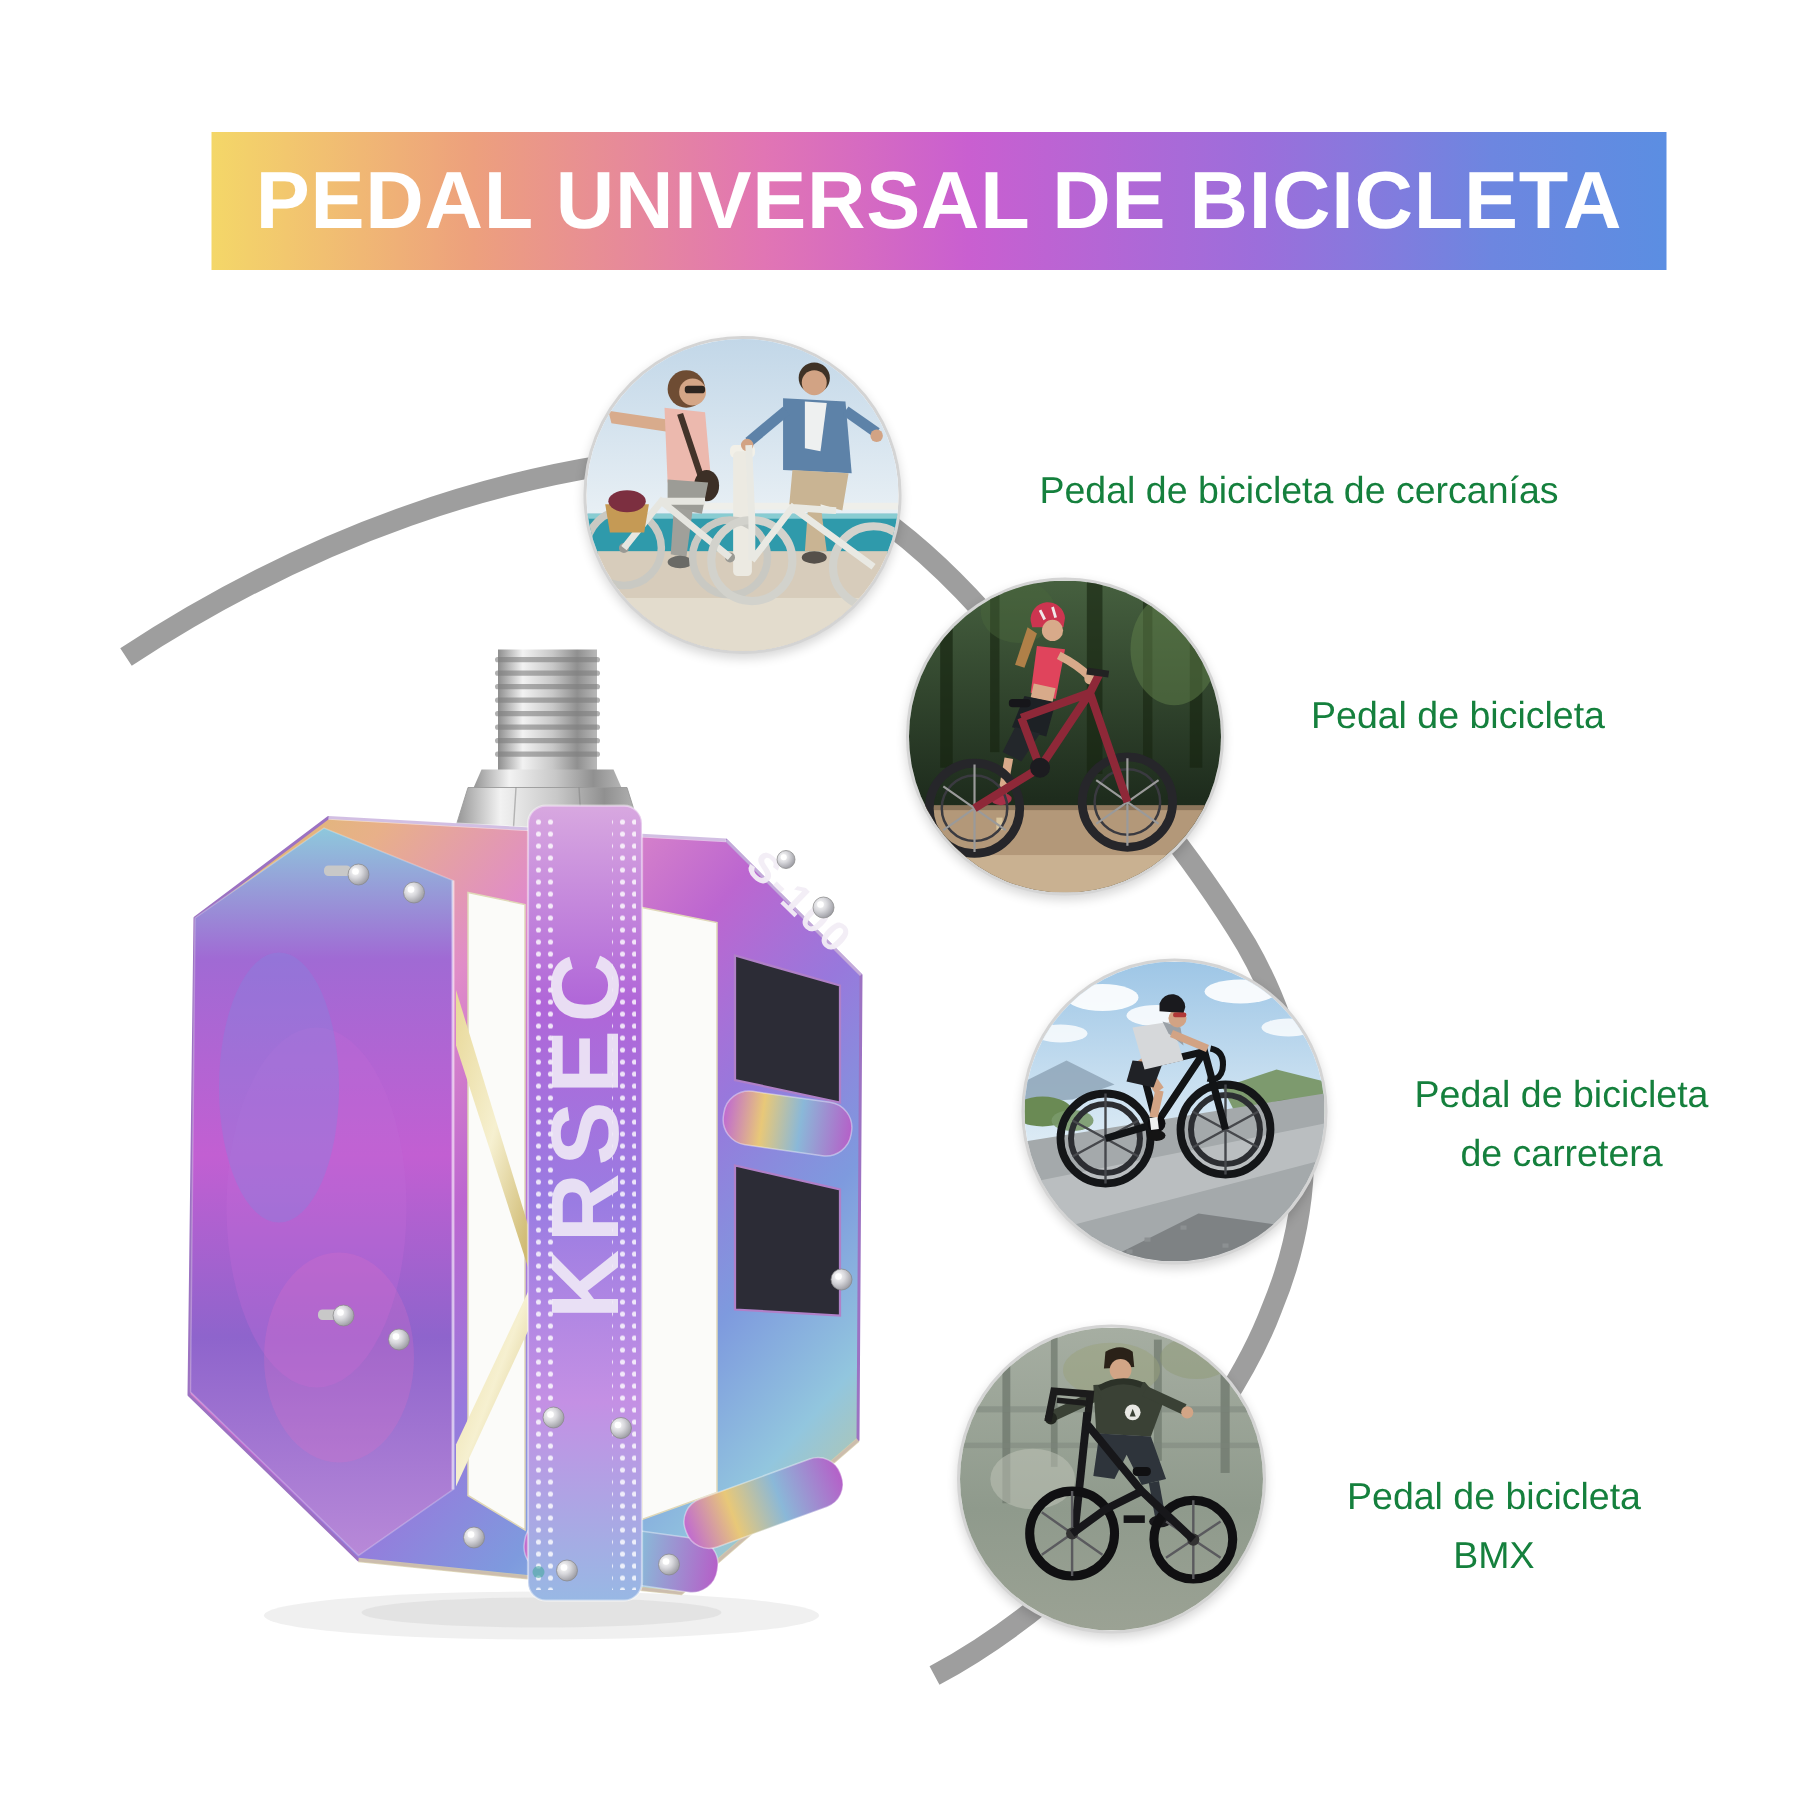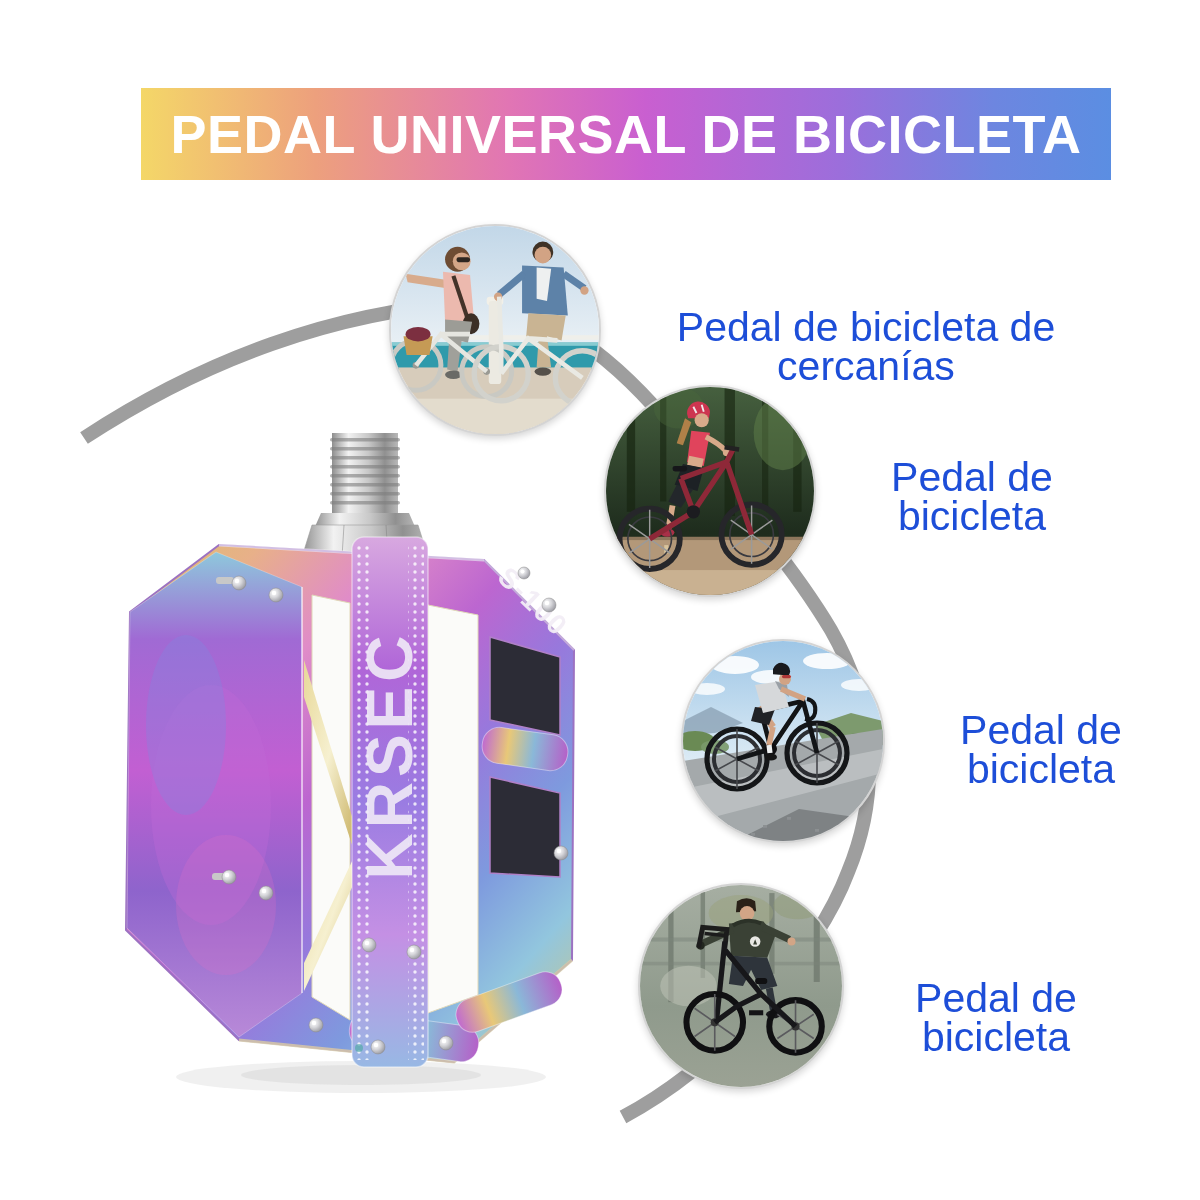--- a/index.html
+++ b/index.html
@@ -23,21 +23,21 @@
   .arc-layer { position:absolute; left:0; top:0; z-index:1; }
   
   .photo-circle {
     position:absolute; z-index:2; border-radius:50%; overflow:hidden;
     border:2px solid #d4d4d4; box-sizing:border-box; background:#fff;
     box-shadow:0 3px 7px rgba(0,0,0,0.16);
   }
   .photo-circle svg { display:block; width:100%; height:100%; }
   
   .item-label {
-    position:absolute; z-index:2; color:#1d4ed8; font-size:41px;
+    position:absolute; z-index:2; color:#15803d; font-size:25px;
     line-height:39px; text-align:center;
   }
   .item-label span { display:block; }
   .item-label span:empty { display:none; }
   
   .pedal-layer { position:absolute; left:90px; top:425px; z-index:3; }
 </style>
 </head>
 <body>
 
@@ -258,23 +258,25 @@
 
   <div class="item-label" style="left:580px; top:308px; width:520px;">
     <span>Pedal de bicicleta de cercanías</span>
 
   </div>
   <div class="item-label" style="left:796px; top:458px; width:300px;">
     <span>Pedal de bicicleta</span>
   </div>
   <div class="item-label" style="left:865px; top:711px; width:300px;">
     <span>Pedal de bicicleta</span>
+    <span>de carretera</span>
   </div>
   <div class="item-label" style="left:820px; top:979px; width:300px;">
     <span>Pedal de bicicleta</span>
+    <span>BMX</span>
   </div>
 
   <svg class="pedal-layer" width="475" height="690" viewBox="0 0 475 690">
     <defs>
       <linearGradient id="iris" x1="0" y1="0" x2="1" y2="1">
         <stop offset="0" stop-color="#d8c06a"></stop>
           <stop offset="0.15" stop-color="#e8b089"></stop>
         <stop offset="0.3" stop-color="#e08cc8"></stop>
           <stop offset="0.45" stop-color="#bc66d0"></stop>
         <stop offset="0.58" stop-color="#9878dc"></stop>

